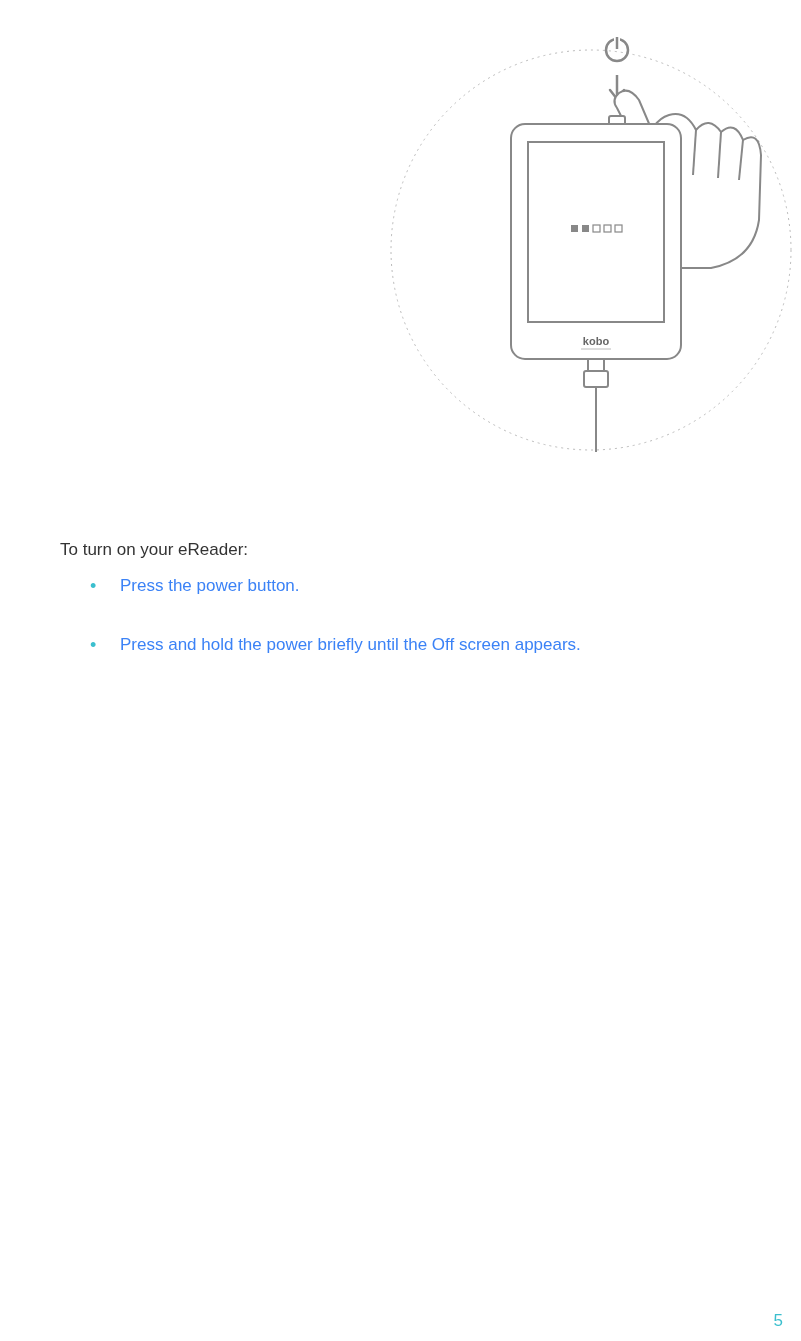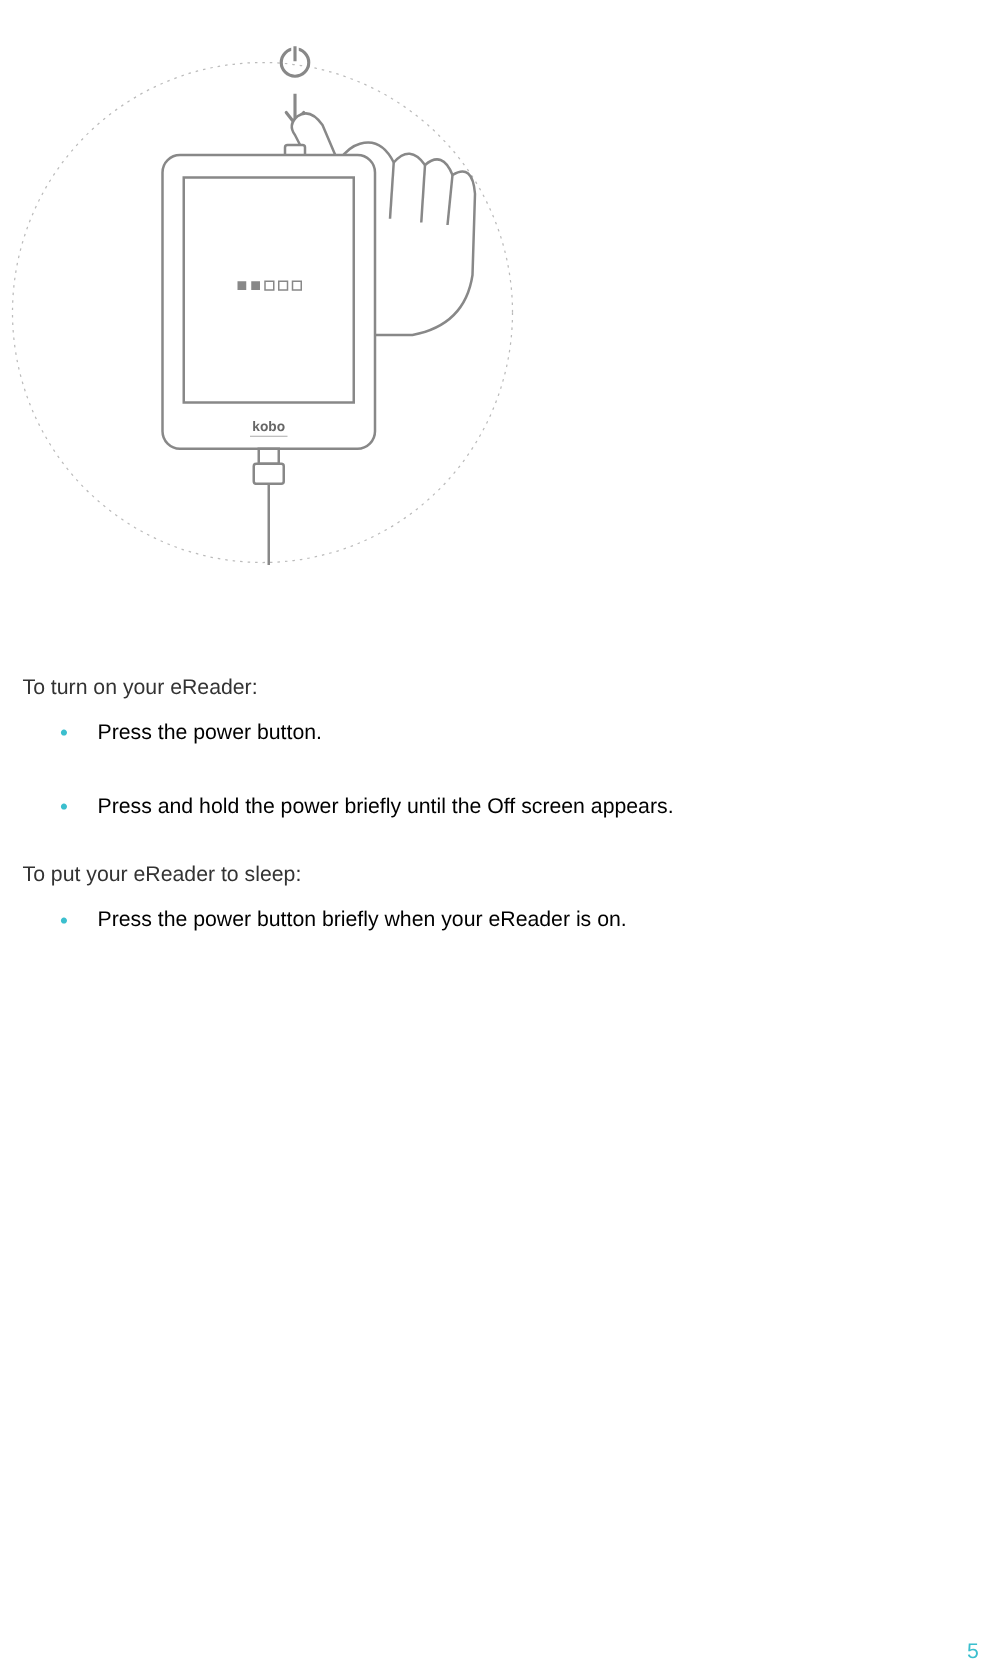--- a/index.html
+++ b/index.html
@@ -13,50 +13,51 @@
       color: #333;
       background: #fff;
       width: 801px;
       height: 1341px;
       position: relative;
       padding: 0;
     }
     .illustration-container {
       width: 100%;
       display: flex;
-      justify-content: flex-start;
+      justify-content: flex-end;
       padding-top: 0;
       padding-bottom: 40px;
     }
     .illustration {
       width: 420px;
       height: 500px;
     }
     .content {
       padding-left: 18px;
       padding-right: 40px;
     }
     .section {
       margin-bottom: 32px;
+      margin-left: 42px;
     }
     .section-heading {
       font-size: 17px;
       font-weight: normal;
       color: #333;
       margin-bottom: 12px;
     }
     .bullet-list {
       list-style: none;
       padding-left: 30px;
     }
     .bullet-list li {
       position: relative;
       padding-left: 30px;
       font-size: 17px;
-      color: #000000;
+      color: #3b82f6;
       line-height: 1.6;
     }
     .bullet-list li::before {
       content: "•";
       position: absolute;
       left: 0;
       color: #3bbfce;
       font-size: 18px;
     }
     .page-number {
@@ -148,22 +149,16 @@
       <li>Press the power button.</li>
     </ul>
   </div>
 
   <div class="section">
     <ul class="bullet-list">
       <li>Press and hold the power briefly until the Off screen appears.</li>
     </ul>
   </div>
 
-  <div class="section">
-    <p class="section-heading">To put your eReader to sleep:</p>
-    <ul class="bullet-list">
-      <li>Press the power button briefly when your eReader is on.</li>
-    </ul>
-  </div>
 
 </div>
 
 <div class="page-number">5</div>
 
 </body></html>

